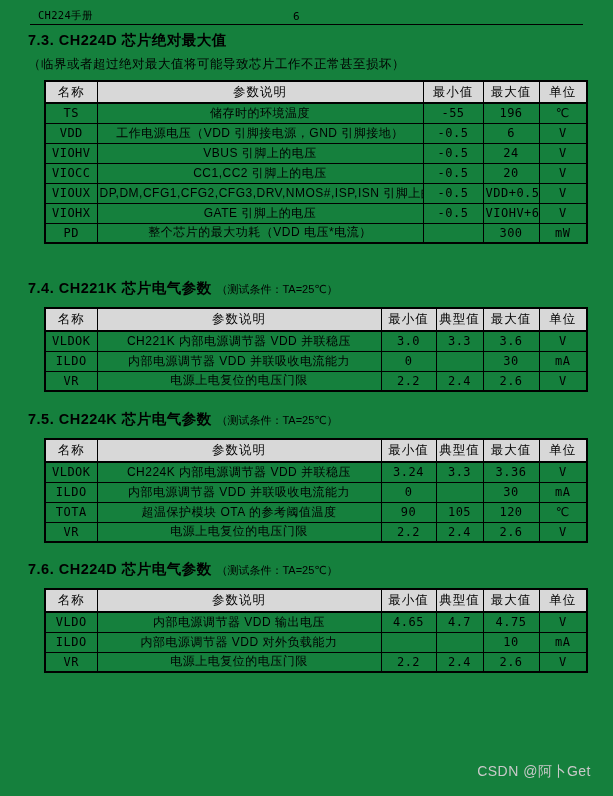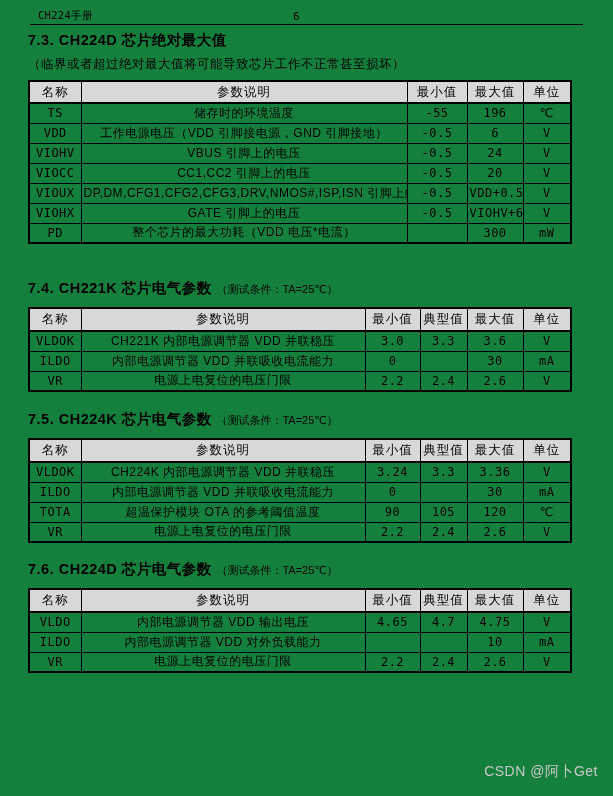--- a/index.html
+++ b/index.html
@@ -57,21 +57,21 @@
     letter-spacing: 0;
   }
   .sec-note {
     margin-top: 5px;
     font-size: 12.5px;
     letter-spacing: 0.5px;
     white-space: nowrap;
   }
   
   table.param-table {
-    margin-left: 0;
+    margin-left: 16px;
     margin-top: 8px;
     border-collapse: collapse;
     table-layout: fixed;
     width: 542px;
     border: 2px solid #000;
   }
   .sec-73 table.param-table { margin-top: 7px; }
   table.param-table th,
   table.param-table td {
     border: 1px solid #000;
@@ -99,21 +99,21 @@
   }
   td.mono, .latin {
     font-family: "DejaVu Sans Mono", "Liberation Mono", monospace;
     font-size: 10.5px;
     letter-spacing: 0;
   }
   
   .watermark {
     position: absolute;
     top: 763px;
-    right: 15px;
+    right: 22px;
     font-size: 14px;
     color: #c9c9c9;
     letter-spacing: 0.5px;
   }
 </style>
 </head>
 <body>
 
 <div class="page">
 

